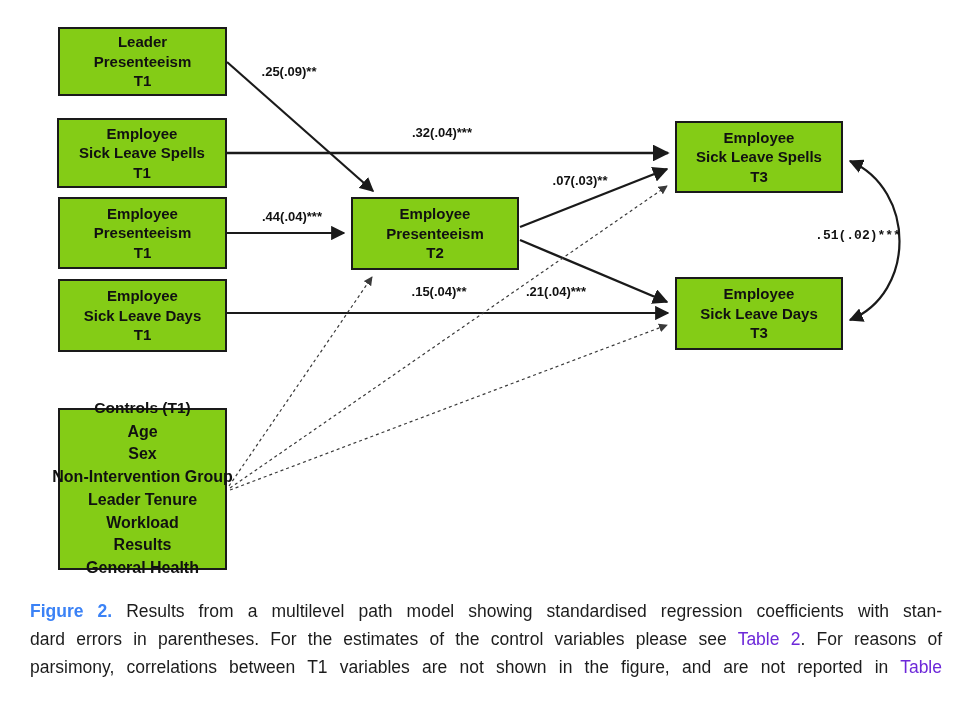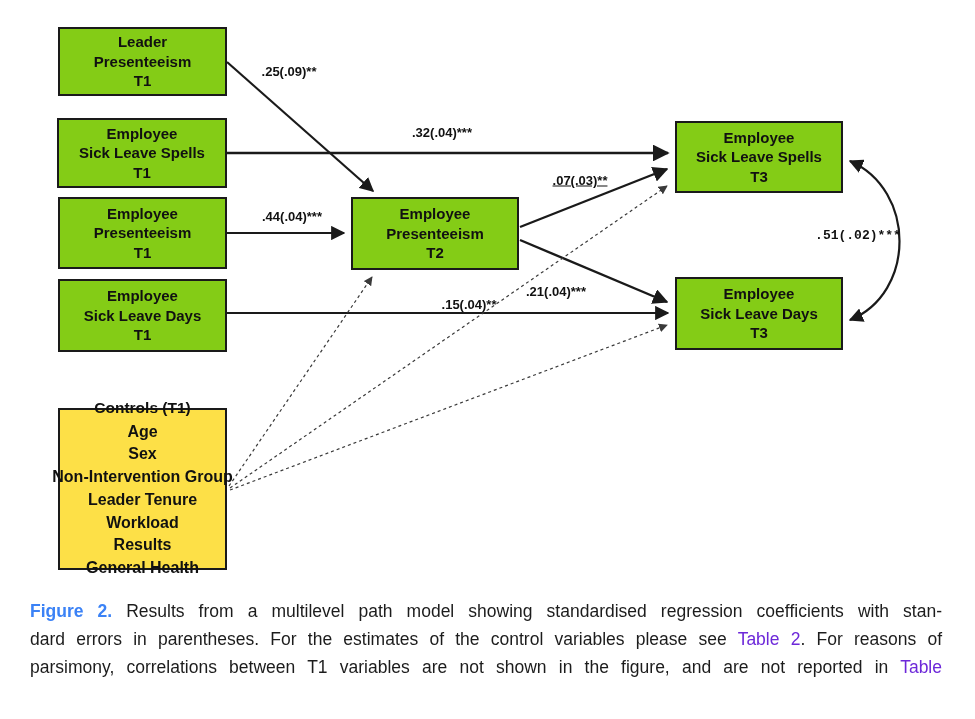--- a/index.html
+++ b/index.html
@@ -9,21 +9,21 @@
   }
   
   .pbox{
     position:absolute;border:2px solid #1a1a1a;background:#84cc16;
     display:flex;flex-direction:column;align-items:center;justify-content:center;
     text-align:center;font-weight:bold;color:#111111;
     font-size:15px;line-height:1.3;box-sizing:border-box;
   }
   .pbox .bl{white-space:nowrap;}
   .controls-box{
-    position:absolute;border:2px solid #1a1a1a;background:#fde047;
+    position:absolute;border:2px solid #1a1a1a;background:#84cc16;
     display:flex;flex-direction:column;align-items:center;justify-content:center;
     text-align:center;font-weight:bold;color:#111111;box-sizing:border-box;
   }
   .controls-box .ctitle{font-size:15.5px;line-height:1.25;margin-bottom:3px;white-space:nowrap;}
   .controls-box .citem{font-size:16px;line-height:1.42;white-space:nowrap;}
   
   .coef{
     position:absolute;transform:translate(-50%,-50%);
     font-weight:bold;font-size:13px;color:#111111;white-space:nowrap;
     background:transparent;
@@ -118,23 +118,23 @@
     <div class="citem">Non-Intervention Group</div>
     <div class="citem">Leader Tenure</div>
     <div class="citem">Workload</div>
     <div class="citem">Results</div>
     <div class="citem">General Health</div>
   </div>
 
   <div class="coef" style="left:289px;top:71px;">.25(.09)**</div>
   <div class="coef" style="left:442px;top:132px;">.32(.04)***</div>
   <div class="coef" style="left:292px;top:216px;text-align:center;">.44(.04)***</div>
-  <div class="coef" style="left:580px;top:180px;text-decoration:underline;">.07(.03)**</div>
+  <div class="coef" style="left:580px;top:180px;">.07(.03)**</div>
   <div class="coef" style="left:556px;top:291px;">.21(.04)***</div>
-  <div class="coef" style="left:439px;top:304px;margin-left:30px;">.15(.04)**</div>
+  <div class="coef" style="left:439px;top:291px;">.15(.04)**</div>
   <div class="coef" style="left:858px;top:235px;font-family:Liberation Mono, monospace;">.51(.02)***</div>
 
   <div class="caption">
     <div class="cap-line just">
       <span class="figure-label">Figure 2.</span><span> Results from a multilevel path model showing standardised regression coefficients with stan-</span>
     </div>
     <div class="cap-line just">
       <span>dard errors in parentheses. For the estimates of the control variables please see </span><span class="cap-link">Table 2</span><span>. For reasons of</span>
     </div>
     <div class="cap-line just">

